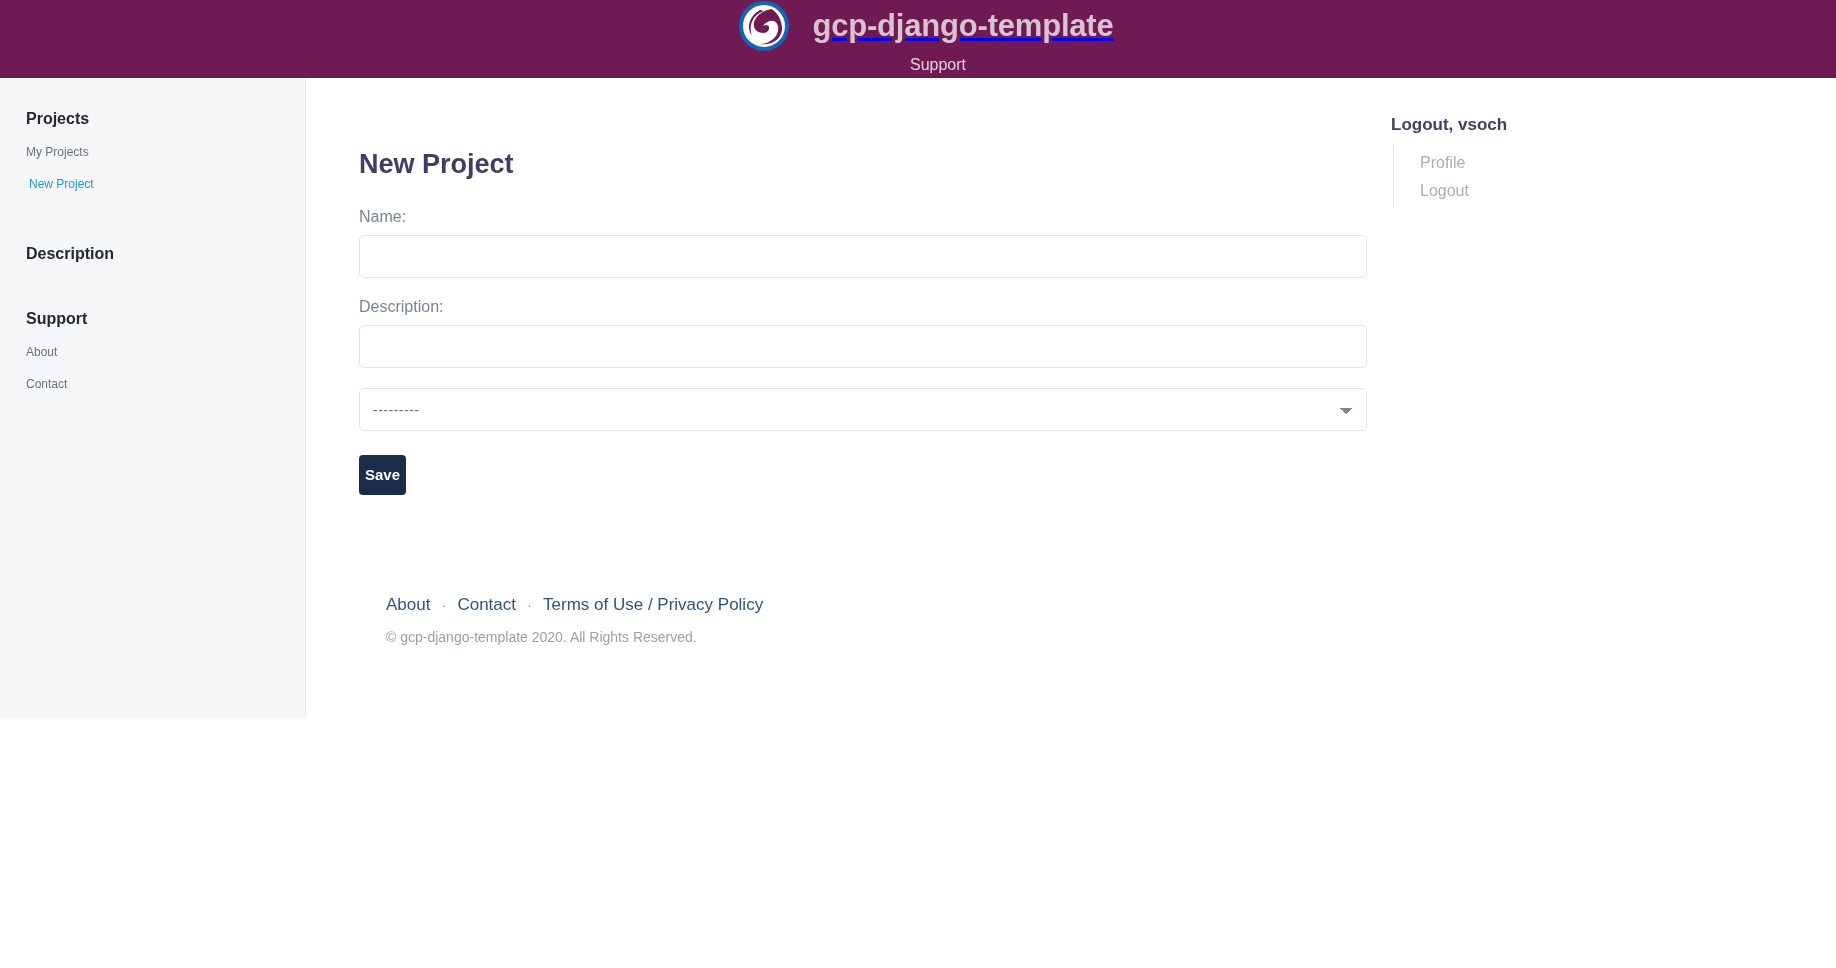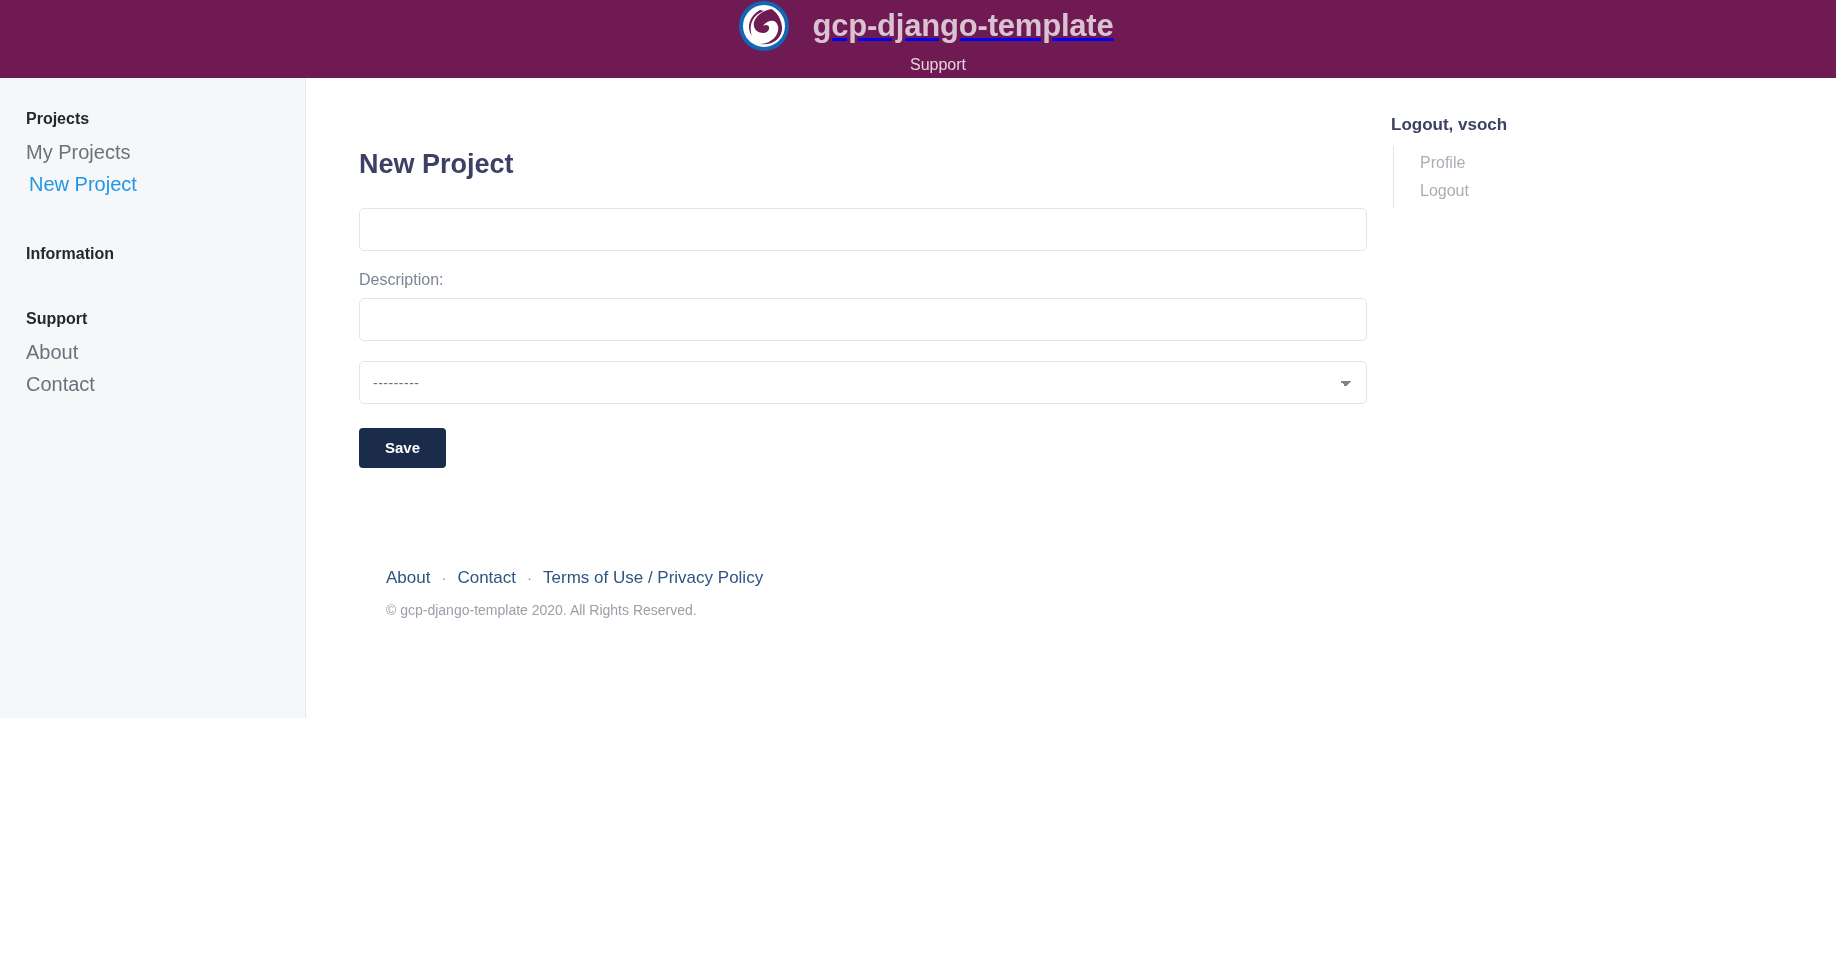--- a/index.html
+++ b/index.html
@@ -79,21 +79,21 @@
     font-size: 16px;
     font-weight: 700;
     color: #24292e;
     padding: 0 0 0 26px;
     margin: 0 0 6px 0;
     line-height: 22px;
   }
   .side-heading.spaced { margin-top: 43px; }
   .side-item {
     display: block;
-    font-size: 20px;
+    font-size: 12px;
     color: #6a727c;
     text-decoration: none;
     padding: 6px 0 6px 26px;
     line-height: 20px;
   }
   .side-item.active {
     color: #2196e8;
     border-left: 3px solid #2196e8;
     padding-left: 29px;
     margin-left: -3px;
@@ -151,21 +151,21 @@
   }
   .btn-save {
     display: inline-block;
     background: #1b2c4a;
     color: #ffffff;
     border: none;
     border-radius: 4px;
     font-family: "Liberation Sans", sans-serif;
     font-size: 15px;
     font-weight: 700;
-    padding: 11px 26px;
+    padding: 11px 6px;
     margin: 4px 0 0 6px;
     cursor: pointer;
     line-height: 18px;
   }
 
   
   .footer {
     margin: 100px 0 0 33px;
   }
   .footer-links {
@@ -251,34 +251,35 @@
     <input class="search-box" type="text" placeholder="Search..." style="">
   </div>
 </div>
 
 <div class="sidebar">
 
   <div class="side-heading">Projects</div>
   <a class="side-item" href="#">My Projects</a>
   <a class="side-item active" href="#">New Project</a>
 
-  <div class="side-heading spaced">Information</div>
+  <div class="side-heading spaced">Description</div>
 
   <div class="side-heading spaced">Support</div>
   <a class="side-item" href="#">About</a>
   <a class="side-item" href="#">Contact</a>
 </div>
 
 <div class="content">
 
   <h1 class="page-title">New Project</h1>
 
   <form>
 
     <div class="form-group">
+      <label class="form-label">Name:</label>
       <input class="form-control" type="text" value="" style="">
     </div>
 
     <div class="form-group">
       <label class="form-label">Description:</label>
       <input class="form-control" type="text" value="" style="">
     </div>
 
     <div class="form-group">
       <select class="form-control">

